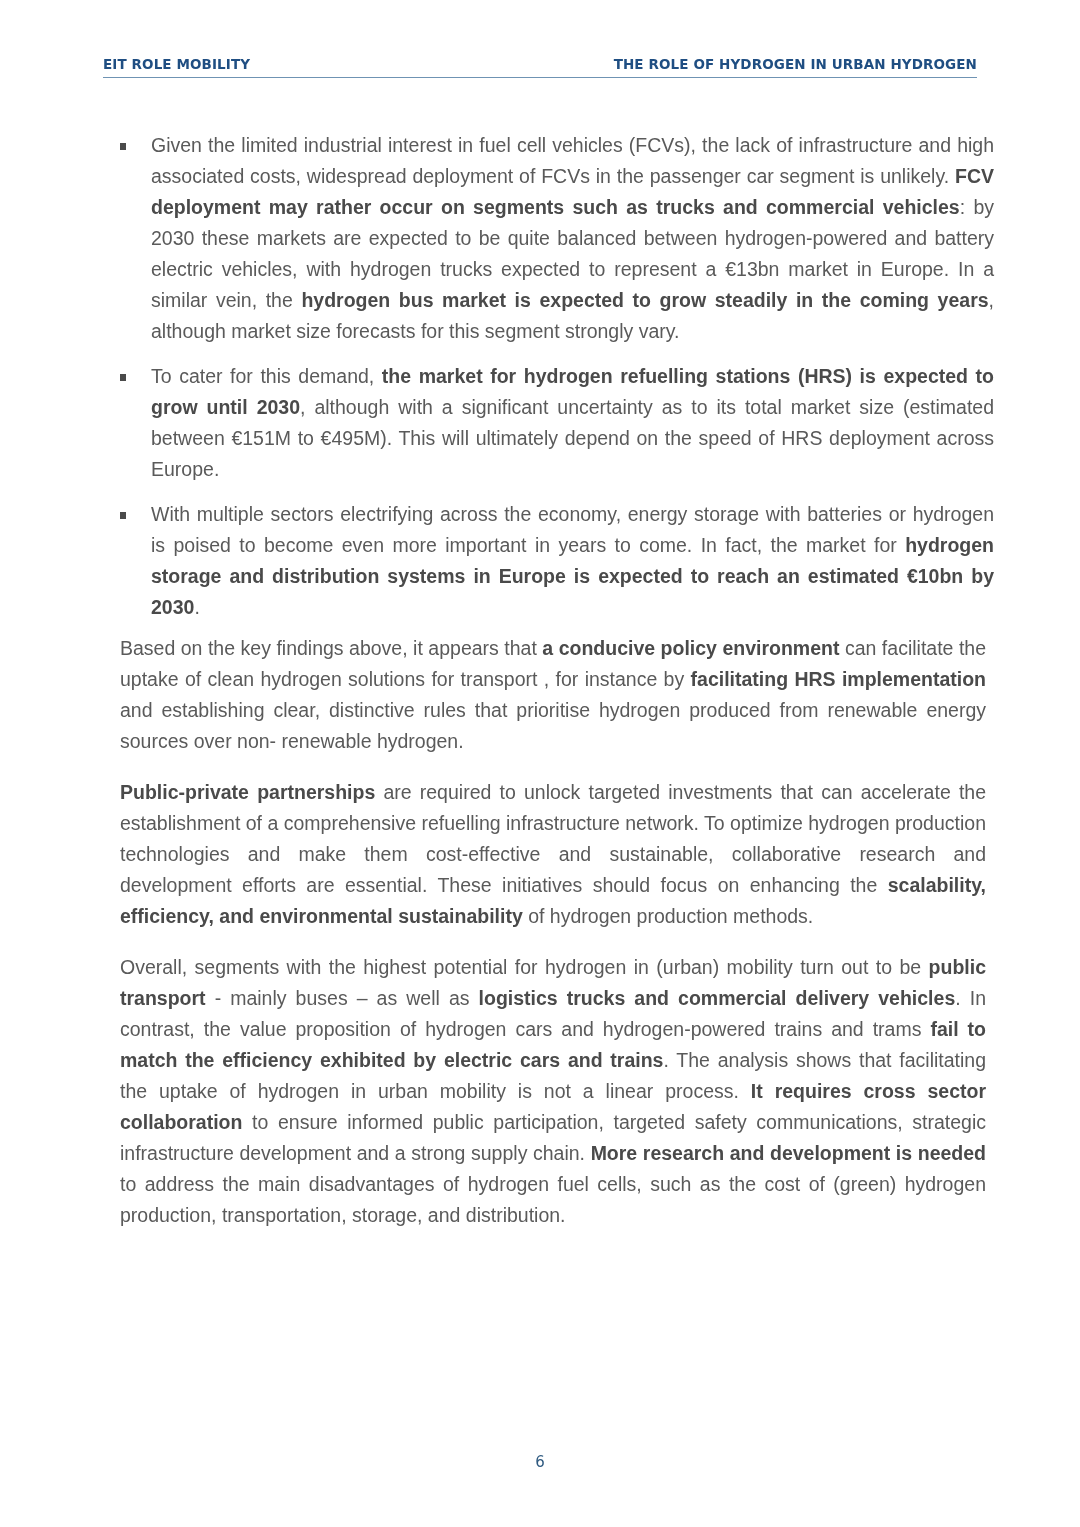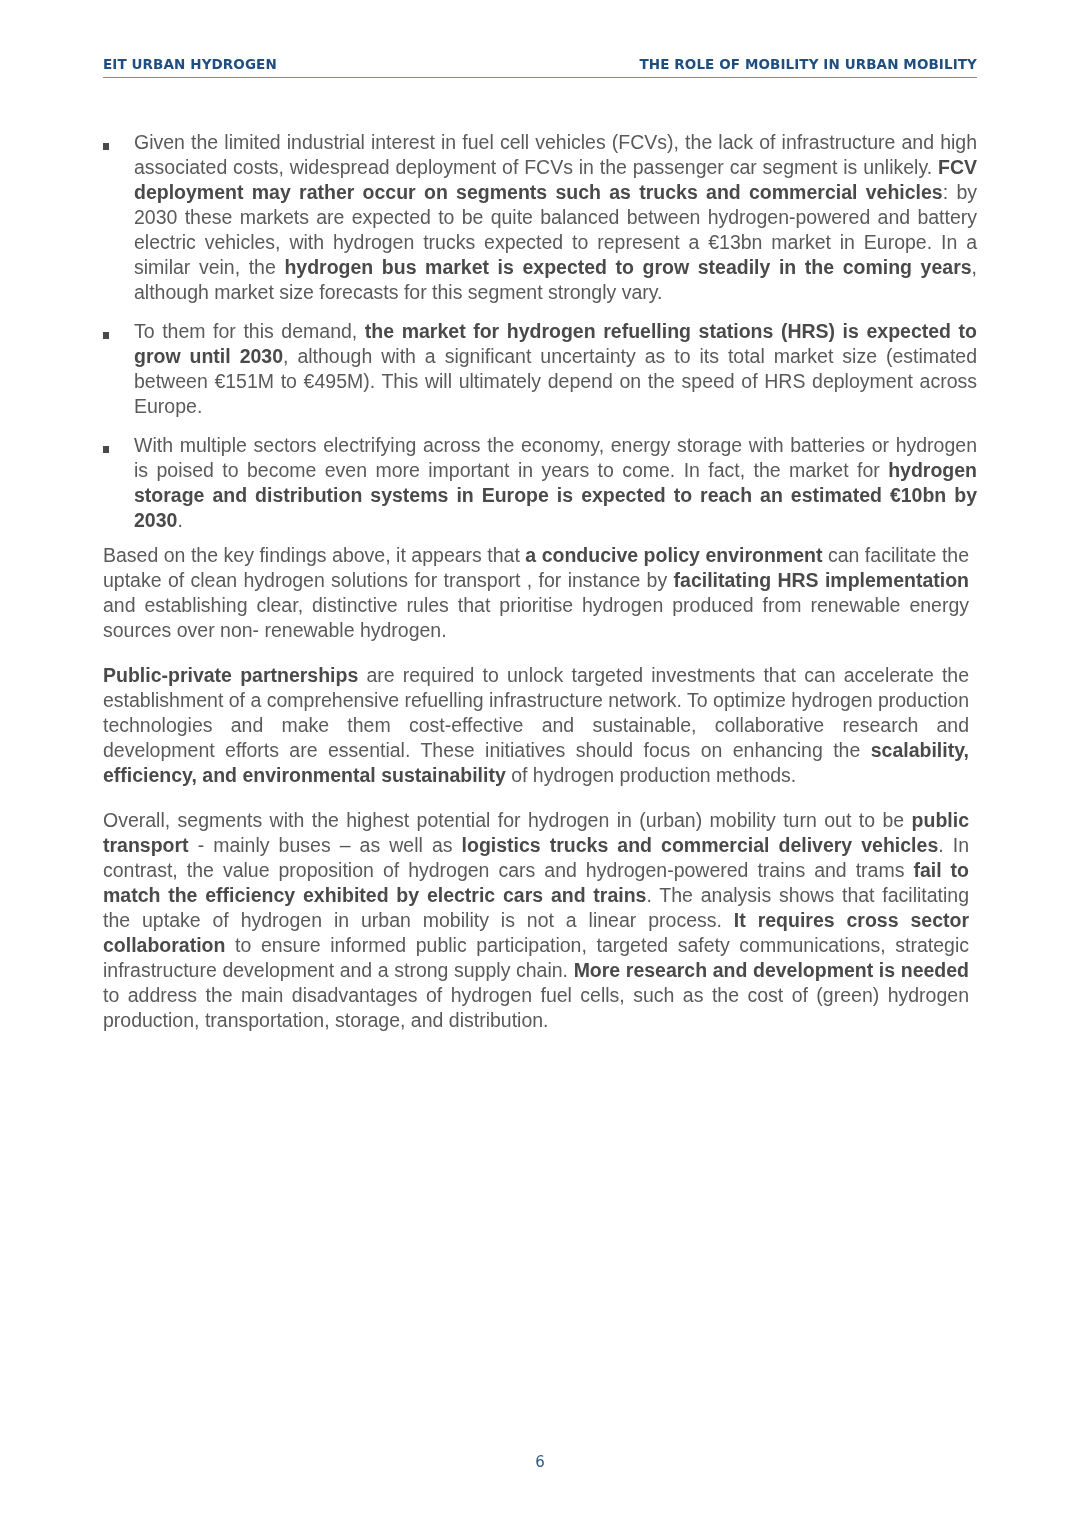--- a/index.html
+++ b/index.html
@@ -29,25 +29,25 @@
     .page-header span {
       font-family: "DejaVu Sans", sans-serif;
       font-weight: bold;
       font-size: 13.5px;
       letter-spacing: 0.1px;
       color: #1f4e82;
       line-height: 18px;
     }
     .content {
       position: absolute;
-      left: 103px;
+      left: 120px;
       width: 874px;
       top: 130px;
       font-size: 19.5px;
-      line-height: 25px;
+      line-height: 31px;
       text-align: justify;
     }
     .content b {
       color: #4a4a4a;
       font-weight: bold;
     }
     ul.findings {
       list-style: none;
       margin: 0;
       padding: 0;
@@ -79,33 +79,33 @@
       text-align: center;
       font-family: "DejaVu Sans", sans-serif;
       font-size: 15px;
       color: #2f5a80;
     }
   </style>
 </head>
 <body>
 
 <div class="page-header">
-  <span>EIT URBAN HYDROGEN</span>
-  <span>THE ROLE OF MOBILITY IN URBAN MOBILITY</span>
+  <span>EIT ROLE MOBILITY</span>
+  <span>THE ROLE OF HYDROGEN IN URBAN HYDROGEN</span>
 </div>
 
 <div class="content">
   <ul class="findings">
     <li>
       <span class="bullet"></span>
       <span class="text"><span>Given the limited industrial interest in fuel cell vehicles (FCVs), the lack of infrastructure and high associated costs, widespread deployment of FCVs in the passenger car segment is unlikely. </span><b>FCV deployment may rather occur on segments such as trucks and commercial vehicles</b><span>: by 2030 these markets are expected to be quite balanced between hydrogen-powered and battery electric vehicles, with hydrogen trucks expected to represent a €13bn market in Europe. In a similar vein, the </span><b>hydrogen bus market is expected to grow steadily in the coming years</b><span>, although market size forecasts for this segment strongly vary.</span></span>
     </li>
     <li>
       <span class="bullet"></span>
-      <span class="text"><span>To them for this demand, </span><b>the market for hydrogen refuelling stations (HRS) is expected to grow until 2030</b><span>, although with a significant uncertainty as to its total market size (estimated between €151M to €495M). This will ultimately depend on the speed of HRS deployment across Europe.</span></span>
+      <span class="text"><span>To cater for this demand, </span><b>the market for hydrogen refuelling stations (HRS) is expected to grow until 2030</b><span>, although with a significant uncertainty as to its total market size (estimated between €151M to €495M). This will ultimately depend on the speed of HRS deployment across Europe.</span></span>
     </li>
     <li>
       <span class="bullet"></span>
       <span class="text"><span>With multiple sectors electrifying across the economy, energy storage with batteries or hydrogen is poised to become even more important in years to come. In fact, the market for </span><b>hydrogen storage and distribution systems in Europe is expected to reach an estimated €10bn by 2030</b><span>.</span></span>
     </li>
   </ul>
 
   <p class="para first"><span class="text"><span>Based on the key findings above, it appears that </span><b>a conducive policy environment</b><span> can facilitate the uptake of clean hydrogen solutions for transport , for instance by </span><b>facilitating HRS implementation</b><span> and establishing clear, distinctive rules that prioritise hydrogen produced from renewable energy sources over non- renewable hydrogen.</span></span></p>
   <p class="para"><span class="text"><b>Public-private partnerships</b><span> are required to unlock targeted investments that can accelerate the establishment of a comprehensive refuelling infrastructure network. To optimize hydrogen production technologies and make them cost-effective and sustainable, collaborative research and development efforts are essential. These initiatives should focus on enhancing the </span><b>scalability, efficiency, and environmental sustainability</b><span> of hydrogen production methods.</span></span></p>
   <p class="para"><span class="text"><span>Overall, segments with the highest potential for hydrogen in (urban) mobility turn out to be </span><b>public transport</b><span> - mainly buses – as well as </span><b>logistics trucks and commercial delivery vehicles</b><span>. In contrast, the value proposition of hydrogen cars and hydrogen-powered trains and trams </span><b>fail to match the efficiency exhibited by electric cars and trains</b><span>. The analysis shows that facilitating the uptake of hydrogen in urban mobility is not a linear process. </span><b>It requires cross sector collaboration</b><span> to ensure informed public participation, targeted safety communications, strategic infrastructure development and a strong supply chain. </span><b>More research and development is needed</b><span> to address the main disadvantages of hydrogen fuel cells, such as the cost of (green) hydrogen production, transportation, storage, and distribution.</span></span></p>

